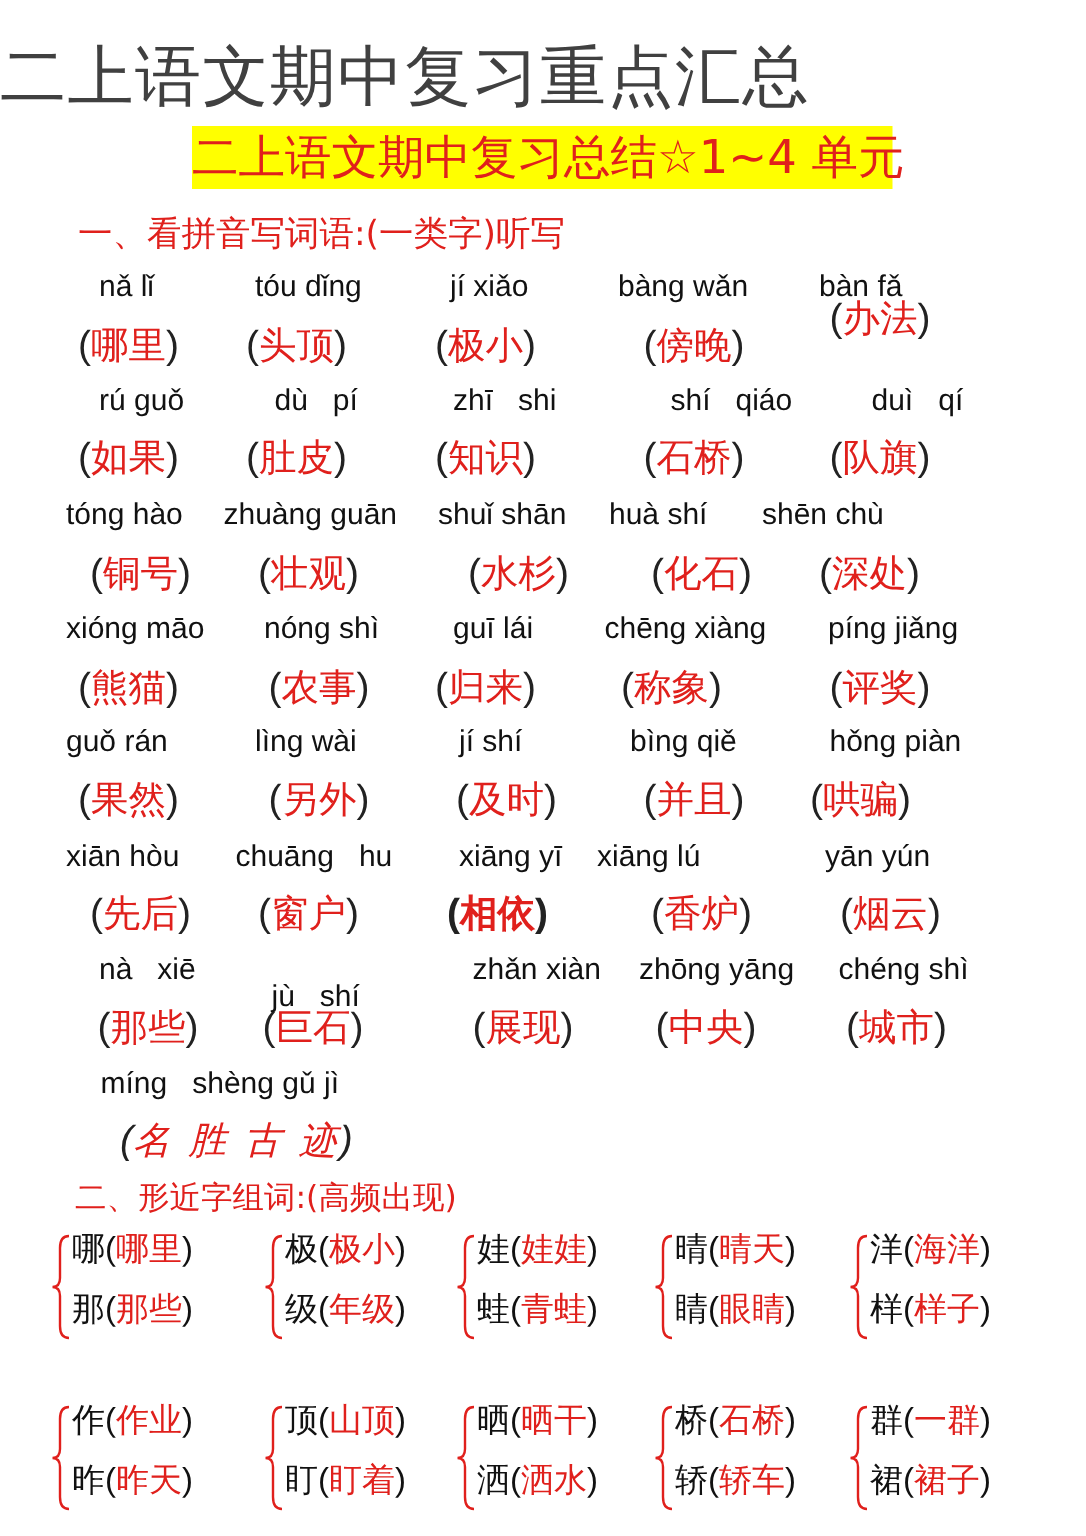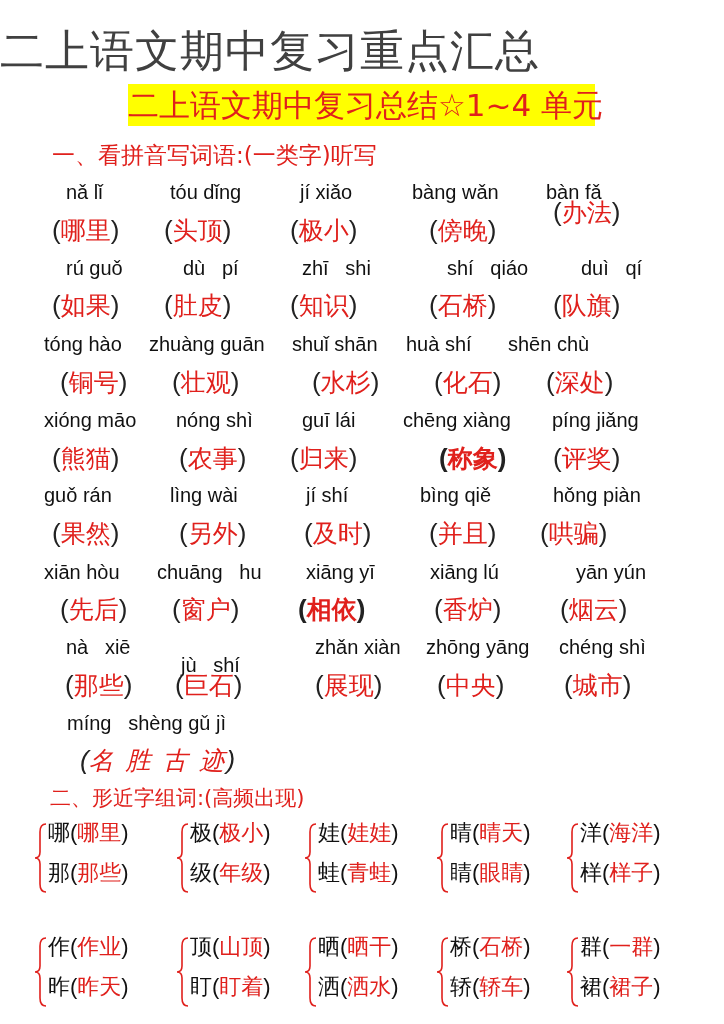--- a/index.html
+++ b/index.html
@@ -61,42 +61,42 @@
     <div class="abs hz" style="left: 434px; top: 382px;"><span class="paren">(</span><span class="red">化石</span><span class="paren">)</span></div>
     <div class="abs py" style="left: 508px; top: 344px; white-space: pre;">shēn chù</div>
     <div class="abs hz" style="left: 546px; top: 382px;"><span class="paren">(</span><span class="red">深处</span><span class="paren">)</span></div>
     <div class="abs py" style="left: 44px; top: 420px; white-space: pre;">xióng māo</div>
     <div class="abs hz" style="left: 52px; top: 458px;"><span class="paren">(</span><span class="red">熊猫</span><span class="paren">)</span></div>
     <div class="abs py" style="left: 176px; top: 420px; white-space: pre;">nóng shì</div>
     <div class="abs hz" style="left: 179px; top: 458px;"><span class="paren">(</span><span class="red">农事</span><span class="paren">)</span></div>
     <div class="abs py" style="left: 302px; top: 420px; white-space: pre;">guī lái</div>
     <div class="abs hz" style="left: 290px; top: 458px;"><span class="paren">(</span><span class="red">归来</span><span class="paren">)</span></div>
     <div class="abs py" style="left: 403px; top: 420px; white-space: pre;">chēng xiàng</div>
-    <div class="abs hz" style="left: 439px; top: 458px; font-weight: bold;"><span class="paren">(</span><span class="red">称象</span><span class="paren">)</span></div>
+    <div class="abs hz" style="left: 414px; top: 458px;"><span class="paren">(</span><span class="red">称象</span><span class="paren">)</span></div>
     <div class="abs py" style="left: 552px; top: 420px; white-space: pre;">píng jiǎng</div>
     <div class="abs hz" style="left: 553px; top: 458px;"><span class="paren">(</span><span class="red">评奖</span><span class="paren">)</span></div>
     <div class="abs py" style="left: 44px; top: 495px; white-space: pre;">guǒ rán</div>
     <div class="abs hz" style="left: 52px; top: 533px;"><span class="paren">(</span><span class="red">果然</span><span class="paren">)</span></div>
     <div class="abs py" style="left: 170px; top: 495px; white-space: pre;">lìng wài</div>
     <div class="abs hz" style="left: 179px; top: 533px;"><span class="paren">(</span><span class="red">另外</span><span class="paren">)</span></div>
     <div class="abs py" style="left: 306px; top: 495px; white-space: pre;">jí shí</div>
     <div class="abs hz" style="left: 304px; top: 533px;"><span class="paren">(</span><span class="red">及时</span><span class="paren">)</span></div>
     <div class="abs py" style="left: 420px; top: 495px; white-space: pre;">bìng qiě</div>
     <div class="abs hz" style="left: 429px; top: 533px;"><span class="paren">(</span><span class="red">并且</span><span class="paren">)</span></div>
     <div class="abs py" style="left: 553px; top: 495px; white-space: pre;">hǒng piàn</div>
     <div class="abs hz" style="left: 540px; top: 533px;"><span class="paren">(</span><span class="red">哄骗</span><span class="paren">)</span></div>
     <div class="abs py" style="left: 44px; top: 572px; white-space: pre;">xiān hòu</div>
     <div class="abs hz" style="left: 60px; top: 609px;"><span class="paren">(</span><span class="red">先后</span><span class="paren">)</span></div>
     <div class="abs py" style="left: 157px; top: 572px; white-space: pre;">chuāng   hu</div>
     <div class="abs hz" style="left: 172px; top: 609px;"><span class="paren">(</span><span class="red">窗户</span><span class="paren">)</span></div>
     <div class="abs py" style="left: 306px; top: 572px; white-space: pre;">xiāng yī</div>
     <div class="abs hz" style="left: 298px; top: 609px; font-weight: bold;"><span class="paren">(</span><span class="red">相依</span><span class="paren">)</span></div>
-    <div class="abs py" style="left: 430px; top: 572px; white-space: pre;">xiāng lú</div>
+    <div class="abs py" style="left: 398px; top: 572px; white-space: pre;">xiāng lú</div>
     <div class="abs hz" style="left: 434px; top: 609px;"><span class="paren">(</span><span class="red">香炉</span><span class="paren">)</span></div>
-    <div class="abs py" style="left: 550px; top: 572px; white-space: pre; margin-left: 26px;">yān yún</div>
+    <div class="abs py" style="left: 550px; top: 572px; white-space: pre;">yān yún</div>
     <div class="abs hz" style="left: 560px; top: 609px;"><span class="paren">(</span><span class="red">烟云</span><span class="paren">)</span></div>
     <div class="abs py" style="left: 66px; top: 647px; white-space: pre;">nà   xiē</div>
     <div class="abs hz" style="left: 65px; top: 685px;"><span class="paren">(</span><span class="red">那些</span><span class="paren">)</span></div>
     <div class="abs py" style="left: 181px; top: 665px; white-space: pre;">jù   shí</div>
     <div class="abs hz" style="left: 175px; top: 685px;"><span class="paren">(</span><span class="red">巨石</span><span class="paren">)</span></div>
     <div class="abs py" style="left: 315px; top: 647px; white-space: pre;">zhǎn xiàn</div>
     <div class="abs hz" style="left: 315px; top: 685px;"><span class="paren">(</span><span class="red">展现</span><span class="paren">)</span></div>
     <div class="abs py" style="left: 426px; top: 647px; white-space: pre; text-align: center;">zhōng yāng</div>
     <div class="abs hz" style="left: 437px; top: 685px;"><span class="paren">(</span><span class="red">中央</span><span class="paren">)</span></div>
     <div class="abs py" style="left: 559px; top: 647px; white-space: pre;">chéng shì</div>

